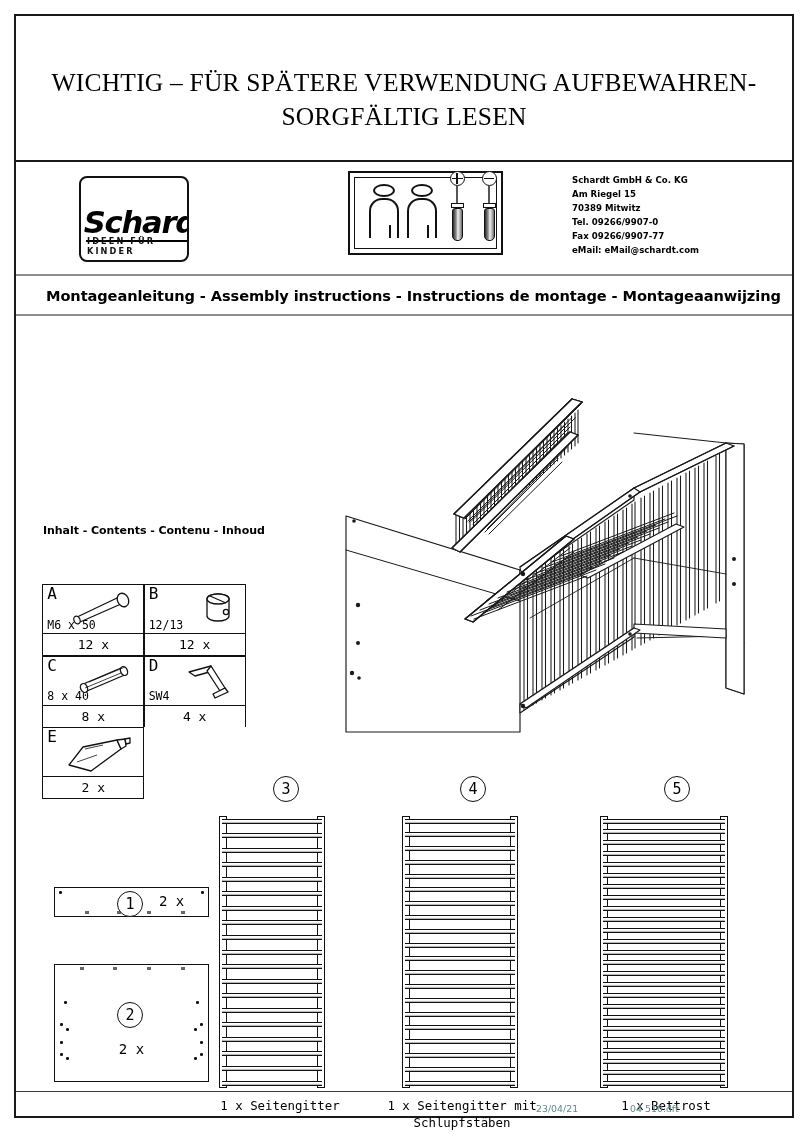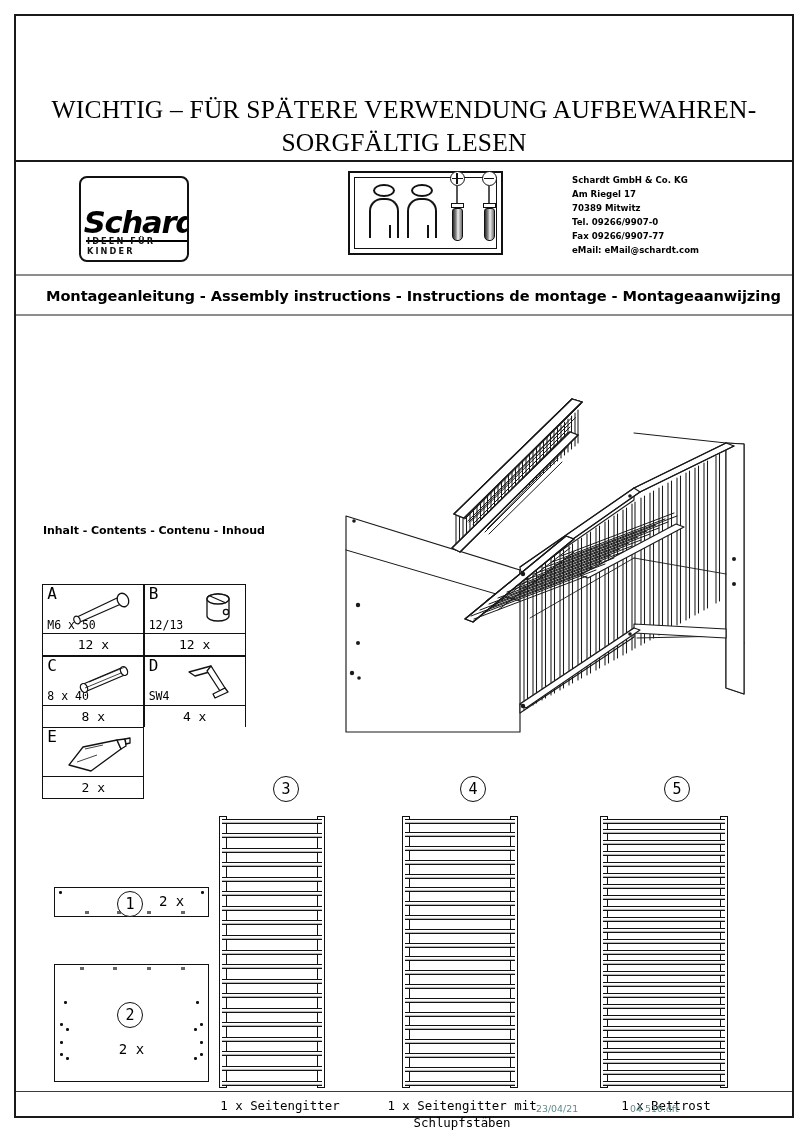--- a/index.html
+++ b/index.html
@@ -21,21 +21,21 @@
     border: 2px solid #1a1a1a;
     background: #fff;
   }
 
   
   #notice-band {
     position: absolute;
     left: 0; top: 0; right: 0;
     height: 146px;
     border-bottom: 2px solid #1a1a1a;
-    display: flex; align-items: flex-end; justify-content: center;
+    display: flex; align-items: center; justify-content: center;
   }
   #notice-text {
     font-family: "Liberation Serif", serif;
     font-size: 25.5px;
     letter-spacing: .2px;
     line-height: 1.32;
     text-align: center;
     padding: 23px 16px 0 16px;
     width: 100%;
   }
@@ -325,21 +325,21 @@
           <div class="tip-head"></div>
           <div class="shaft"></div>
           <div class="collar"></div>
           <div class="handle"></div>
         </div>
       </div>
     </div>
 
     <div id="address-block">
       <div>Schardt GmbH &amp; Co. KG</div>
-      <div>Am Riegel 17</div>
+      <div>Am Riegel 15</div>
       <div>70389 Mitwitz</div>
       <div>Tel. 09266/9907-0</div>
       <div>Fax 09266/9907-77</div>
       <div>eMail: eMail@schardt.com</div>
     </div>
   </div>
 
   <div id="lang-rule-top"></div>
   <div id="lang-bar">
     <div id="lang-text">Montageanleitung  -  Assembly instructions  -  Instructions de montage  -  Montageaanwijzing</div>

